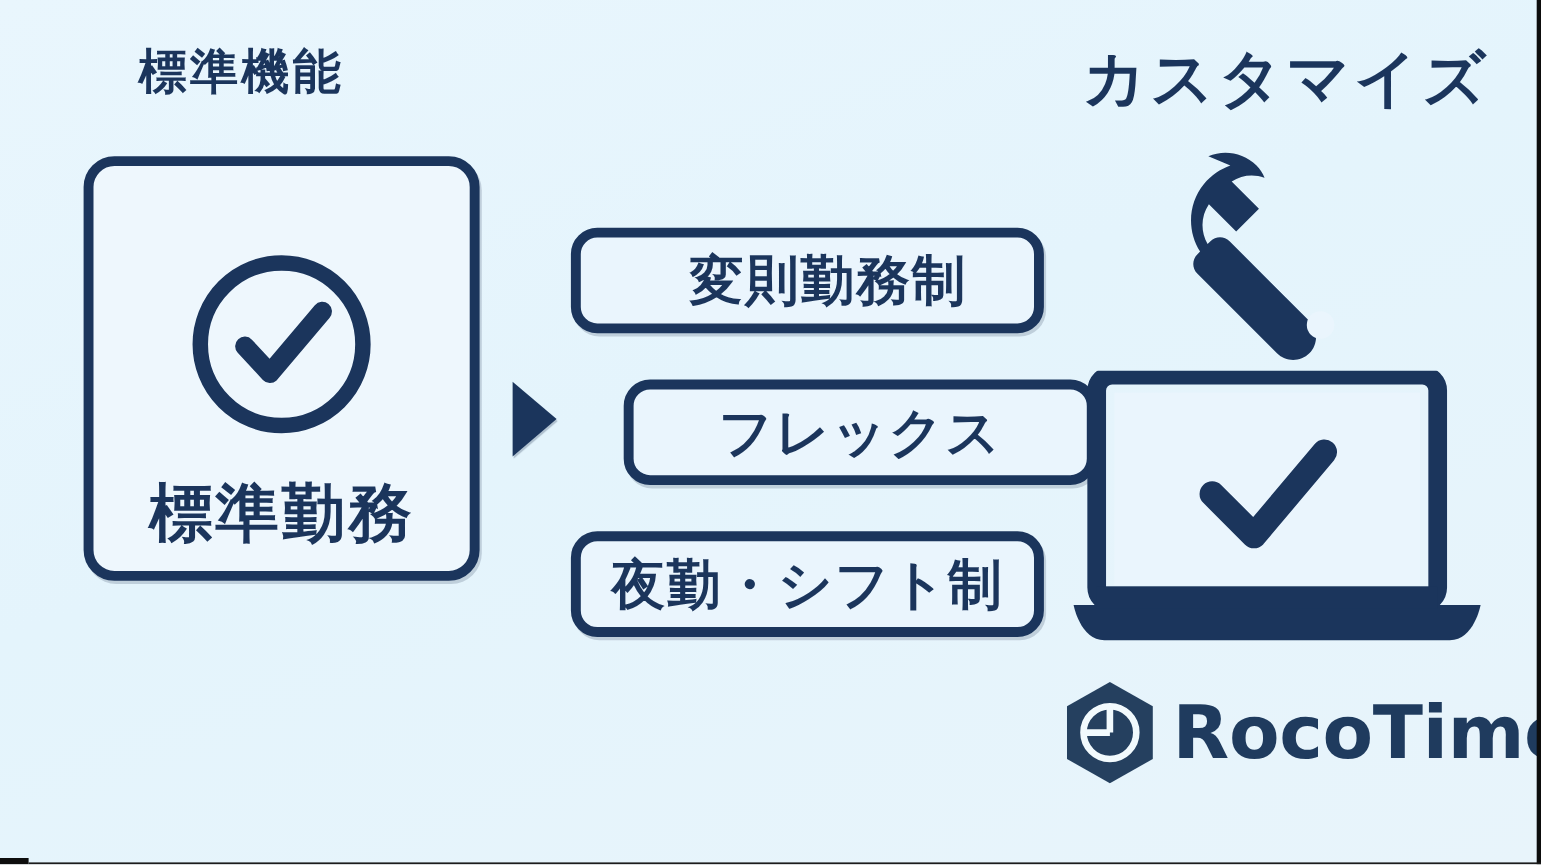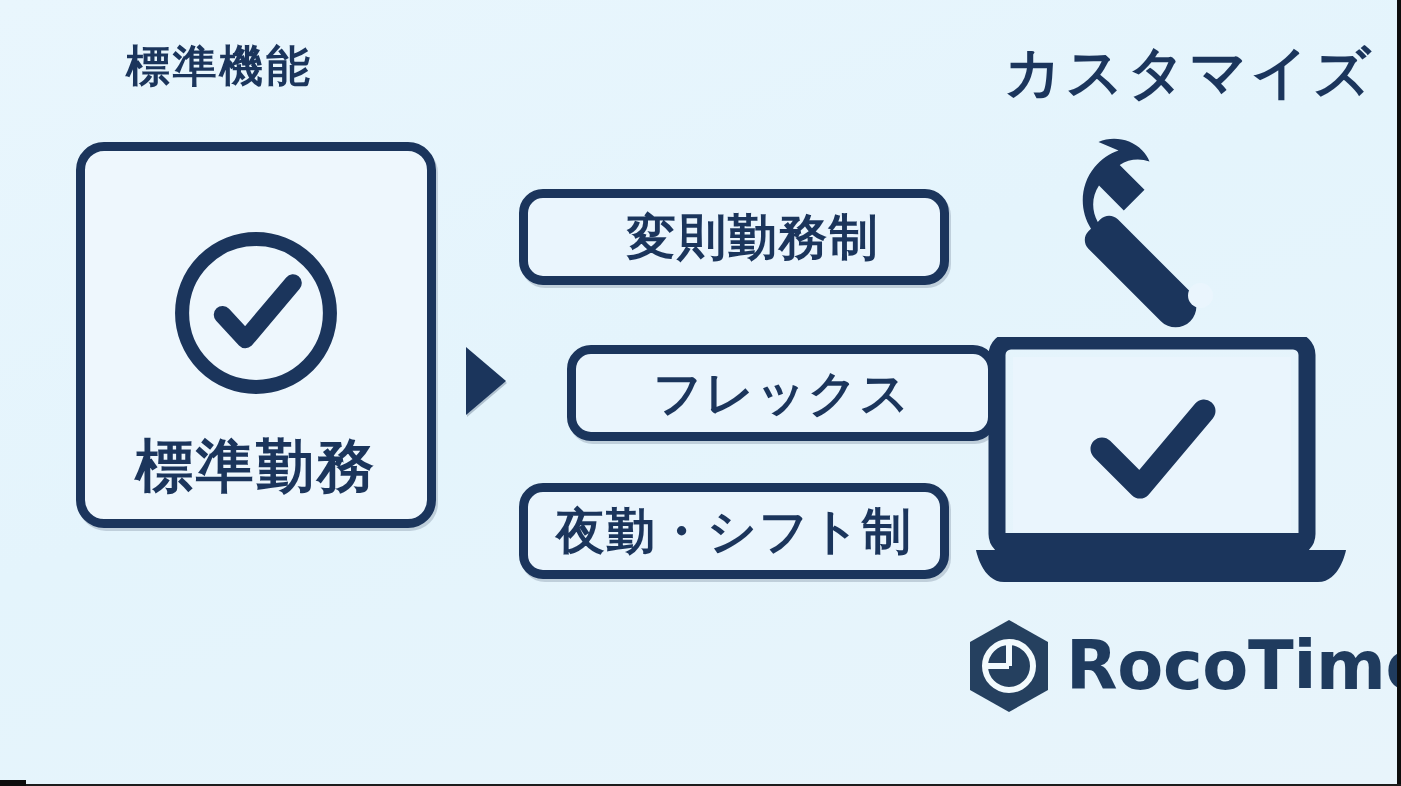--- a/index.html
+++ b/index.html
@@ -28,21 +28,21 @@
   
   .heading {
     position: absolute;
     color: #1b355c;
     font-weight: 700;
     letter-spacing: 0.06em;
     white-space: nowrap;
     line-height: 1;
   }
   #heading-standard { left: 126px; top: 44px; font-size: 44px; }
-  #heading-custom   { left: 984px; top: 44px; font-size: 57px; margin-left: 20px; }
+  #heading-custom   { left: 984px; top: 44px; font-size: 57px; }
 
   
   #standard-panel {
     position: absolute;
     left: 76px;
     top: 142px;
     width: 360px;
     height: 386px;
     border: 9px solid #1b355c;
     border-radius: 28px;
@@ -100,21 +100,21 @@
     box-shadow: 2px 3px 0 rgba(20,40,70,.18);
   }
   .option-box .option-label {
     color: #1b355c;
     font-size: 49px;
     font-weight: 700;
     letter-spacing: 0.03em;
     line-height: 1;
     white-space: nowrap;
   }
-  #option-box-0 { top: 189px; padding-left: 38px; }
+  #option-box-0 { top: 207px; padding-left: 38px; }
   #option-box-1 { top: 345px; margin-left: 48px; }
   #option-box-2 { top: 483px; }
 
   
   #wrench-icon {
     position: absolute;
     left: 1040px;
     top: 138px;
     width: 216px;
     height: 192px;

